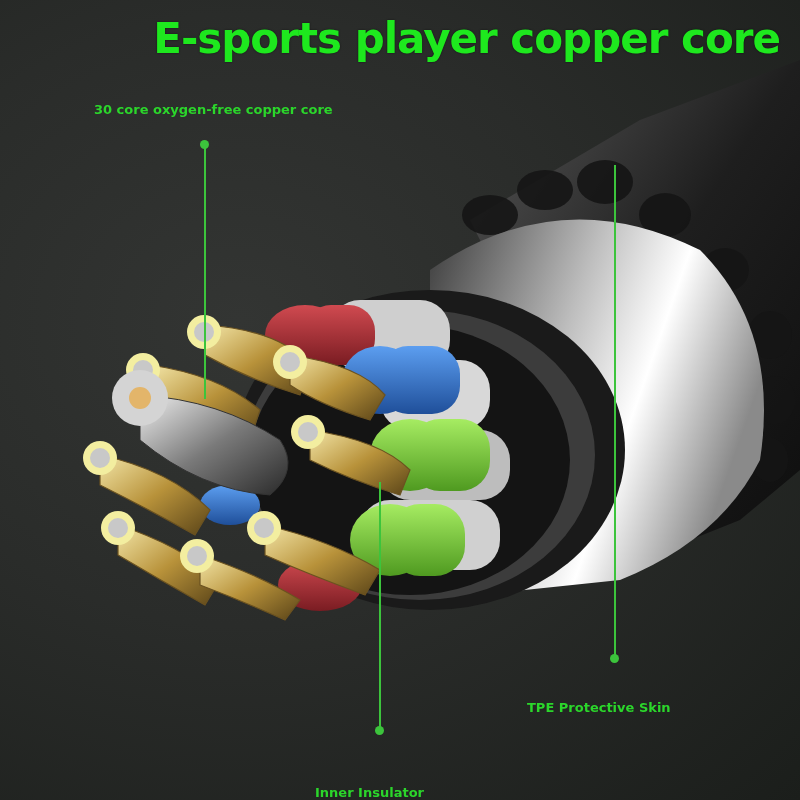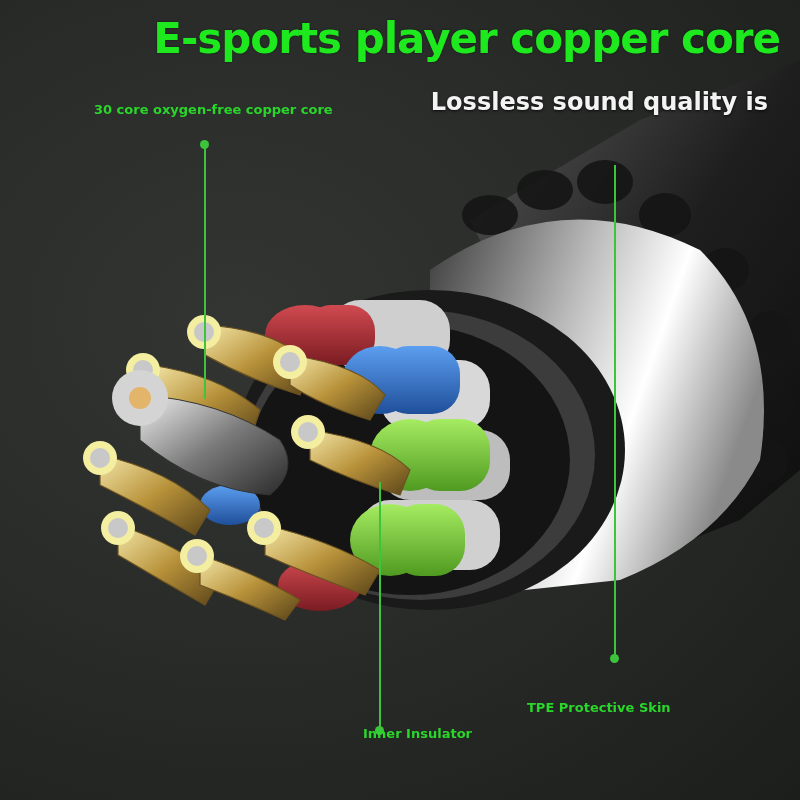--- a/index.html
+++ b/index.html
@@ -138,27 +138,26 @@
         </g>
       <g transform="translate(197,556)">
           <circle r="17" fill="#f3eea0"></circle>
           <circle r="10" fill="#c8c8c8"></circle>
         </g>
     </g>
   </svg>
 
   <div class="headline">E-sports player copper core</div>
   <div class="sub">
-    <div>Lossless sound quality is</div>
   </div>
 
   <div class="label" style="left:78px;top:102px;margin-left:16px;">30 core oxygen-free copper core</div>
   <div class="dot" style="left:200px;top:140px;"></div>
   <div class="line" style="left:204px;top:144px;height:255px;"></div>
 
   <div class="line" style="left:379px;top:482px;height:248px;"></div>
   <div class="dot" style="left:375px;top:726px;"></div>
-  <div class="label" style="left:315px;top:726px;margin-left:48px;">Inner Insulator</div>
+  <div class="label" style="left:315px;top:785px;">Inner Insulator</div>
 
   <div class="line" style="left:614px;top:165px;height:492px;"></div>
   <div class="dot" style="left:610px;top:654px;"></div>
   <div class="label" style="left:527px;top:700px;">TPE Protective Skin</div>
 </div>
 
 </body></html>

